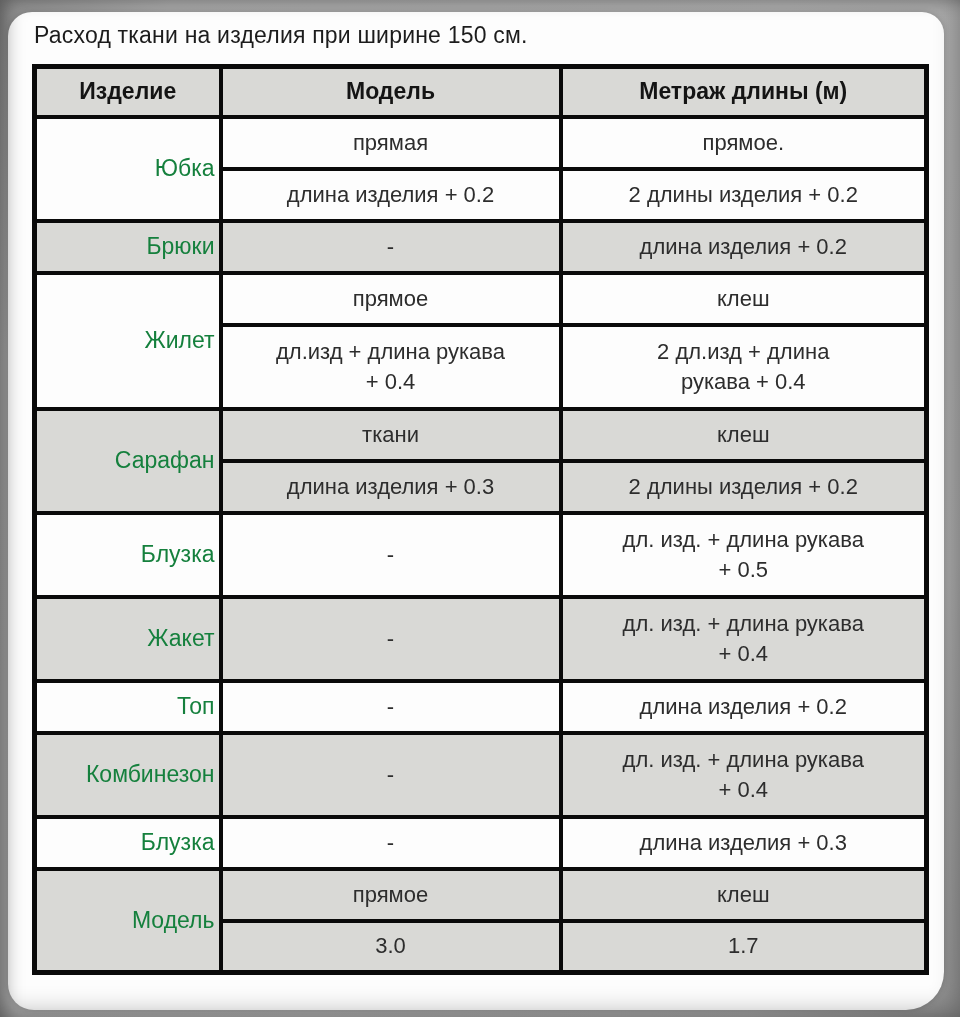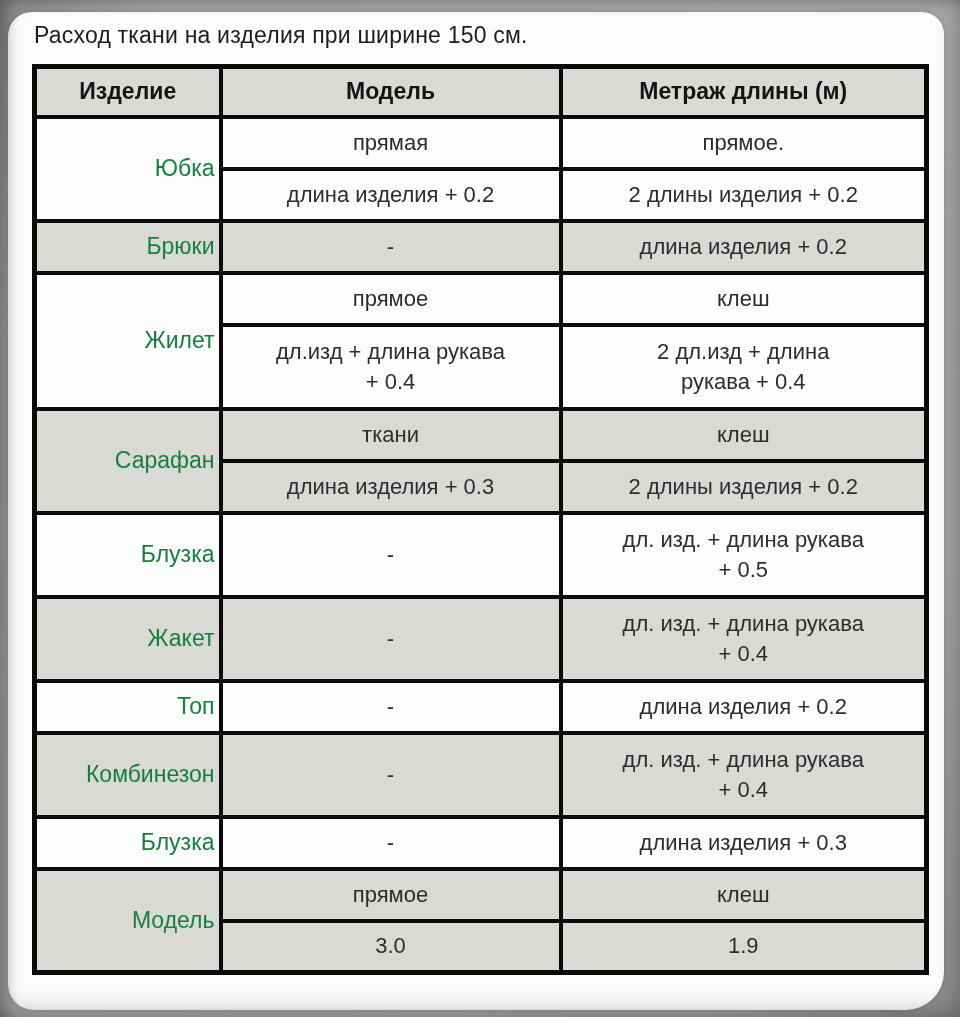--- a/index.html
+++ b/index.html
@@ -136,18 +136,18 @@
         <td class="cell">длина изделия + 0.3</td>
       </tr>
 
       <tr class="shaded">
         <td class="product" rowspan="2">Модель</td>
         <td class="cell">прямое</td>
         <td class="cell">клеш</td>
       </tr>
       <tr class="shaded sub">
         <td class="cell">3.0</td>
-        <td class="cell">1.9</td>
+        <td class="cell">1.7</td>
       </tr>
     </tbody>
   </table>
 </div>
 <div class="vignette"></div>
 
 </body></html>

